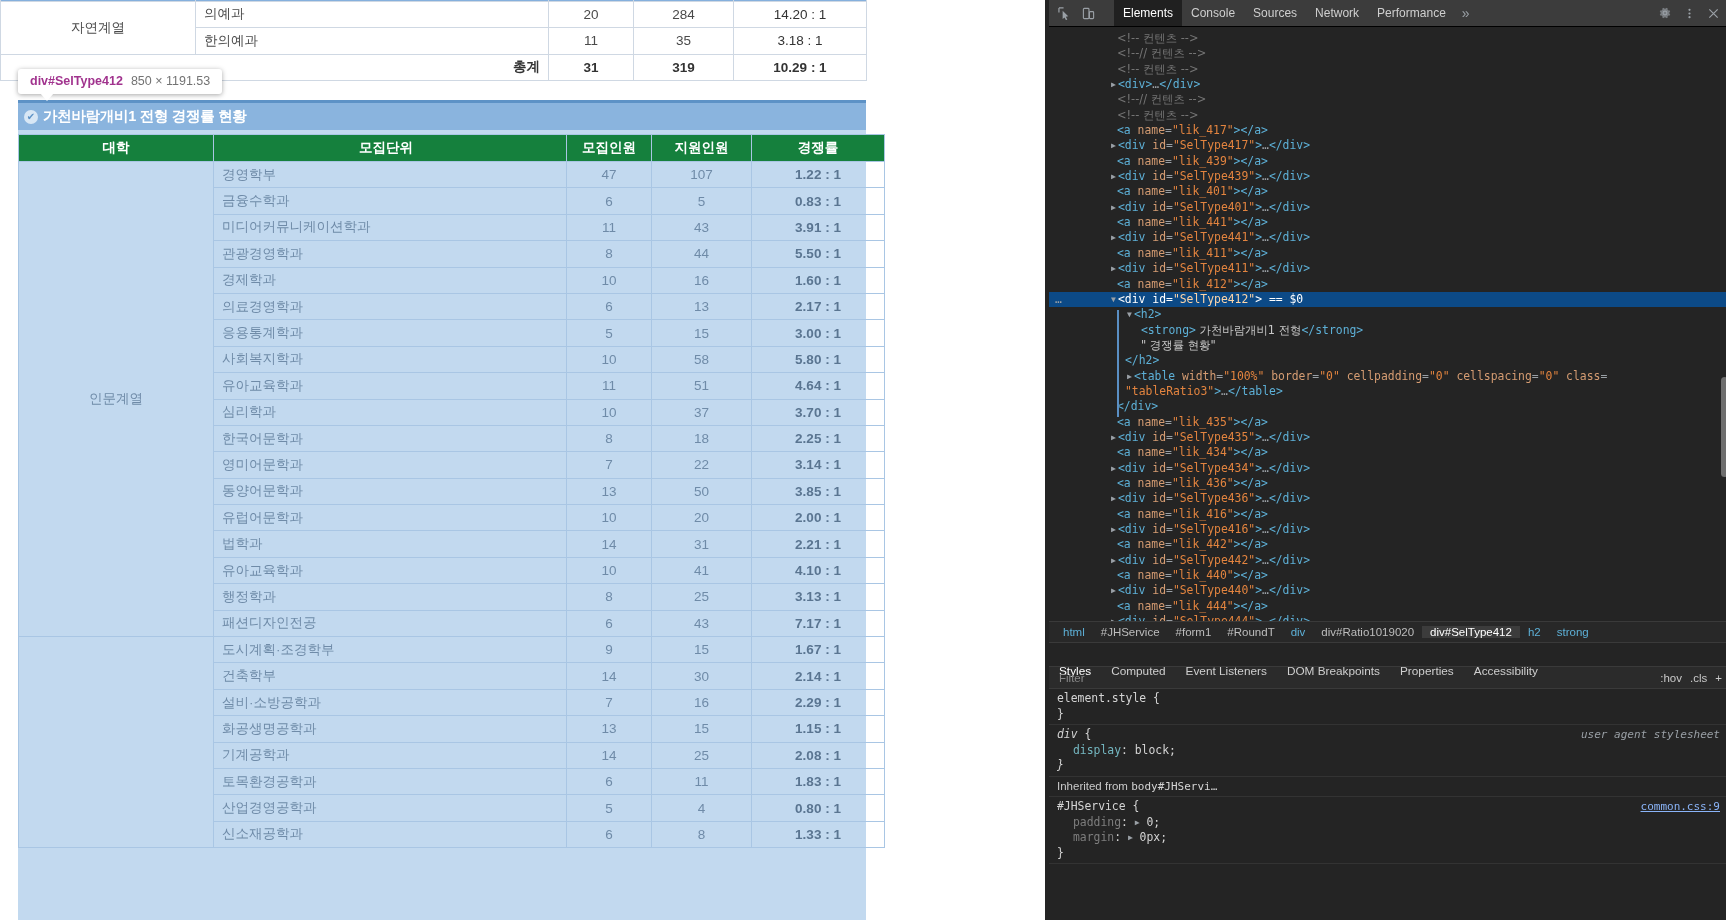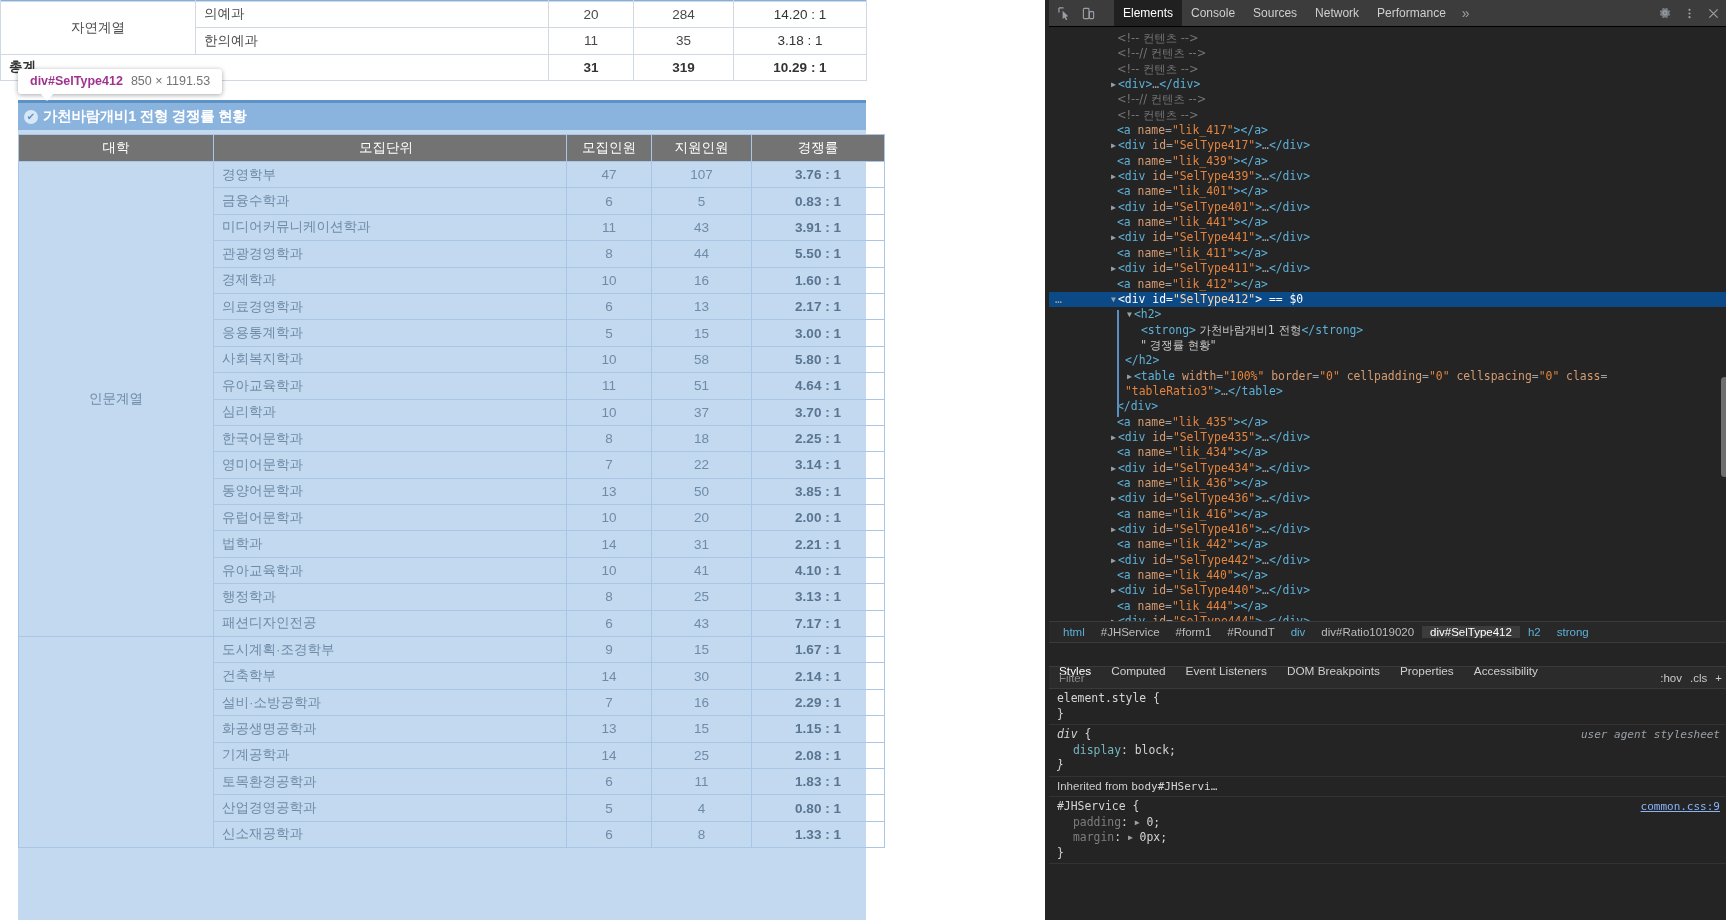--- a/index.html
+++ b/index.html
@@ -72,21 +72,21 @@
   
   #hl {
     position:absolute; left:18px; top:100px;
     width:848px; height:820px;
     background: rgba(120,170,220,0.45);
     pointer-events:none;
   }
   #selTable { position:absolute; left:18px; top:134px; width:848px; }
   #selTable td { border-color:#a9c6e4; }
   #selTable .hdr td {
-    background:#737373; color:#fff; font-weight:normal; text-align:center;
+    background:#15803d; color:#fff; font-weight:bold; text-align:center;
     height:27px;
   }
   #selTable tbody td { height:26.4px; color:#6f8ba8; }
   #selTable tbody .c-rt { color:#5a7591; font-weight:bold; }
   #selTable .c-dept { vertical-align: middle; }
 
   
   #tip {
     position:absolute; left:18px; top:69px;
     background:#ffffff;
@@ -257,21 +257,21 @@
         <td class="c-ji">284</td>
         <td class="c-rt">14.20 : 1</td>
       </tr>
       <tr>
         <td class="c-unit">한의예과</td>
         <td class="c-mo">11</td>
         <td class="c-ji">35</td>
         <td class="c-rt">3.18 : 1</td>
       </tr>
       <tr class="total">
-        <td class="c-dept" colspan="2" style="text-align:left">총계</td>
+        <td class="c-dept" colspan="2" style="text-align:right">총계</td>
         <td class="c-mo">31</td>
         <td class="c-ji">319</td>
         <td class="c-rt">10.29 : 1</td>
       </tr>
     </tbody>
       </table>
 
     <div id="hl"></div>
 
     <div class="sec-head">
@@ -288,21 +288,21 @@
         <td class="c-ji">지원인원</td>
         <td class="c-rt">경쟁률</td>
       </tr>
       </thead>
       <tbody id="selBody">
           <tr>
             <td class="c-dept" rowspan="18" style="vertical-align: middle;">인문계열</td>
             <td class="c-unit">경영학부</td>
             <td class="c-mo">47</td>
             <td class="c-ji">107</td>
-            <td class="c-rt">3.76 : 1</td>
+            <td class="c-rt">1.22 : 1</td>
           </tr>
           <tr>
             <td class="c-unit">금융수학과</td>
             <td class="c-mo">6</td>
             <td class="c-ji">5</td>
             <td class="c-rt">0.83 : 1</td>
           </tr>
           <tr>
             <td class="c-unit">미디어커뮤니케이션학과</td>
             <td class="c-mo">11</td>

